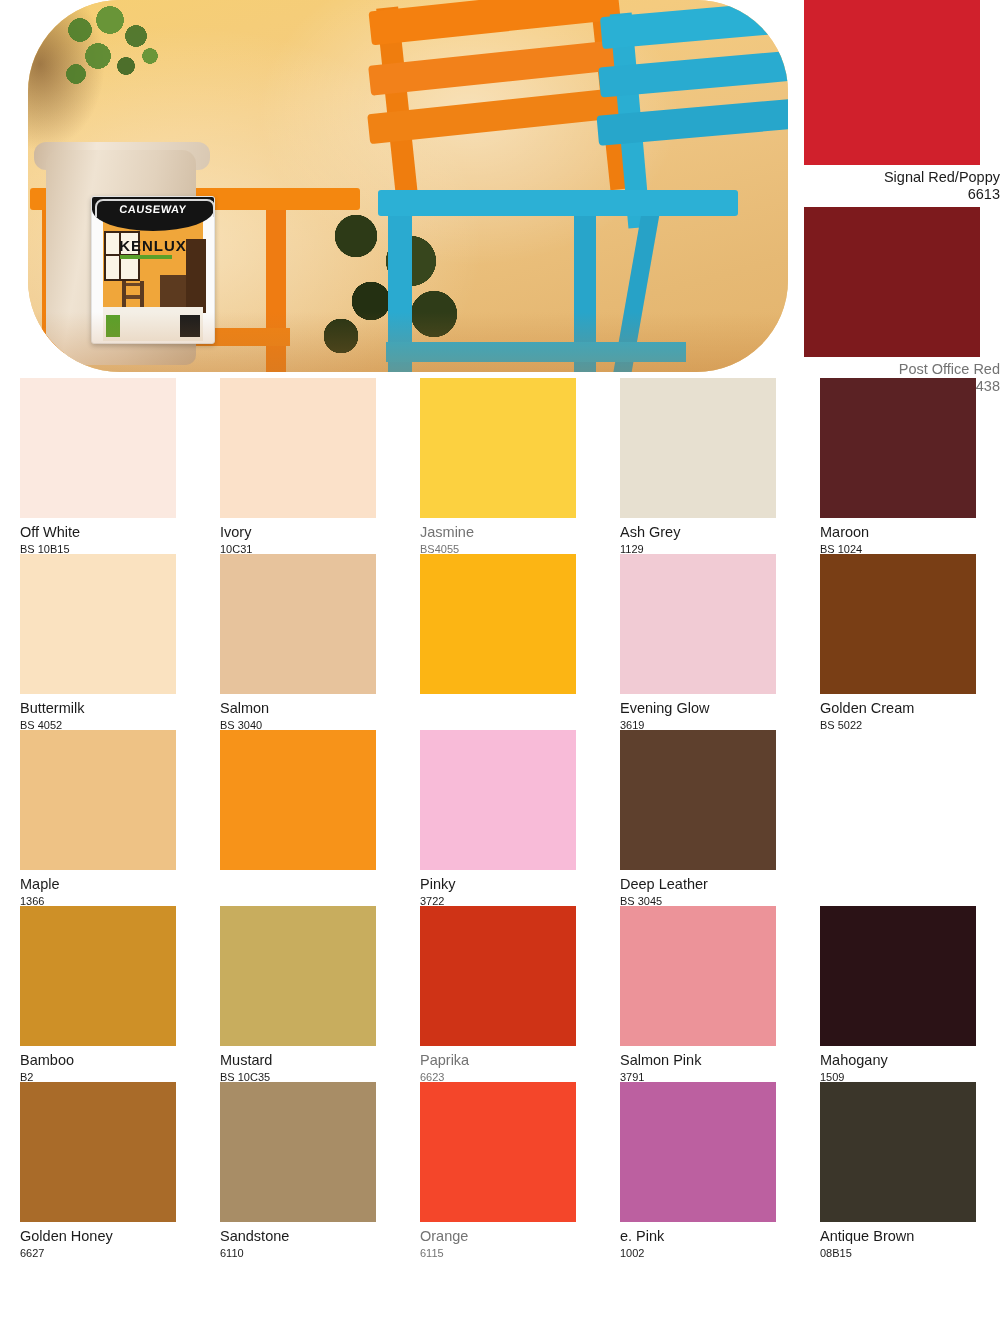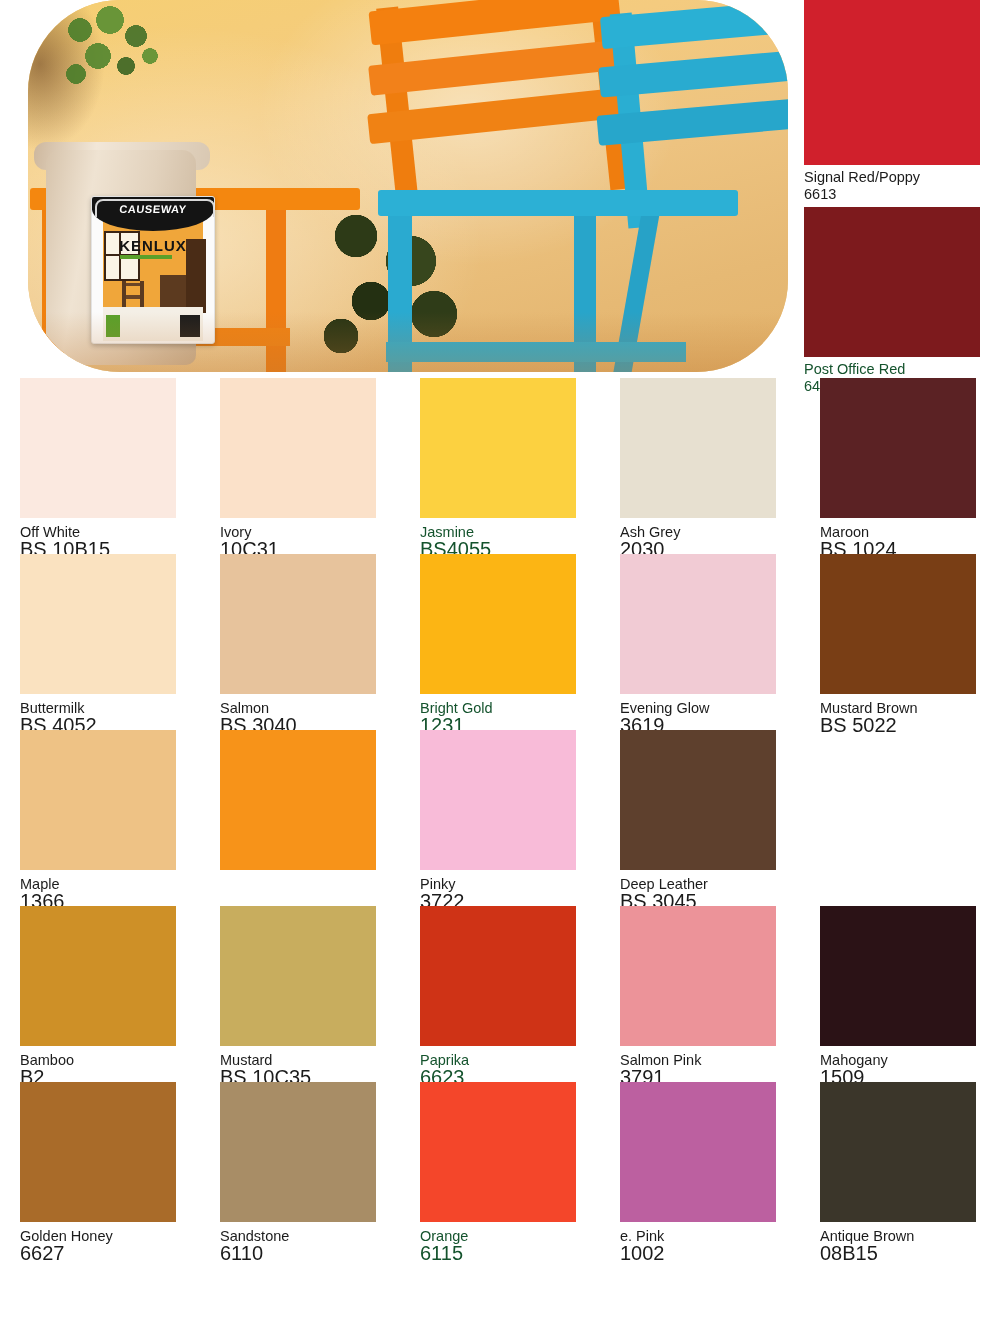--- a/index.html
+++ b/index.html
@@ -129,28 +129,28 @@
   .tin .blacktag{position:absolute;right:14px;bottom:6px;width:20px;height:22px;background:#1c1c1c;}
   .tin .handle{position:absolute;left:3px;top:2px;width:116px;height:16px;border:2px solid #d8d8d8;border-bottom:none;border-radius:8px 8px 0 0;}
 
   
   .grid{position:absolute;left:0;top:378px;width:1000px;}
   .row{display:flex;}
   .cell{width:200px;box-sizing:border-box;}
   .chip{height:140px;margin:0 24px 0 20px;}
   .labels{padding:6px 0 6px 20px;height:36px;box-sizing:border-box;}
   .nm{font-size:14.5px;line-height:17px;color:#1b1b1b;white-space:nowrap;}
-  .cd{font-size:20px;line-height:17px;color:#1b1b1b;white-space:nowrap;}
-  .hl .nm,.hl .cd{color:#14532d;}
+  .cd{font-size:11px;line-height:17px;color:#1b1b1b;white-space:nowrap;}
+  .hl .nm,.hl .cd{color:#737373;}
 
   
   .rightcol{position:absolute;left:800px;top:0;width:200px;}
   .rc-chip{width:176px;margin-left:4px;}
   .rc-lab{padding:4px 0 4px 4px;}
-  .rc-lab .nm,.rc-lab .cd{font-size:14.5px;line-height:17px;}
+  .rc-lab .nm,.rc-lab .cd{font-size:14.5px;line-height:17px;text-align:right;}
 </style>
 </head>
 <body>
 
 <div class="page">
 
   <div class="hero">
     <div class="wall"></div>
     <div class="darkcorner"></div>
     <div class="foliage"></div>
@@ -240,21 +240,21 @@
           <div class="chip" style="background: rgb(252, 209, 64);"></div>
           <div class="labels hl">
             <div class="nm">Jasmine</div>
             <div class="cd">BS4055</div>
           </div>
         </div>
         <div class="cell">
           <div class="chip" style="background: rgb(231, 224, 208);"></div>
           <div class="labels">
             <div class="nm">Ash Grey</div>
-            <div class="cd">2030</div>
+            <div class="cd">1129</div>
           </div>
         </div>
         <div class="cell">
           <div class="chip" style="background: rgb(91, 34, 36);"></div>
           <div class="labels">
             <div class="nm">Maroon</div>
             <div class="cd">BS 1024</div>
           </div>
         </div>
       </div>
@@ -268,36 +268,32 @@
         </div>
         <div class="cell">
           <div class="chip" style="background: rgb(231, 195, 156);"></div>
           <div class="labels">
             <div class="nm">Salmon</div>
             <div class="cd">BS 3040</div>
           </div>
         </div>
         <div class="cell">
           <div class="chip" style="background: rgb(252, 181, 20);"></div>
-          <div class="labels hl">
-            <div class="nm">Bright Gold</div>
-            <div class="cd">1231</div>
-          </div>
         </div>
         <div class="cell">
           <div class="chip" style="background: rgb(241, 203, 212);"></div>
           <div class="labels">
             <div class="nm">Evening Glow</div>
             <div class="cd">3619</div>
           </div>
         </div>
         <div class="cell">
           <div class="chip" style="background: rgb(121, 62, 21);"></div>
           <div class="labels">
-            <div class="nm">Mustard Brown</div>
+            <div class="nm">Golden Cream</div>
             <div class="cd">BS 5022</div>
           </div>
         </div>
       </div>
       <div class="row">
         <div class="cell">
           <div class="chip" style="background: rgb(238, 194, 133);"></div>
           <div class="labels">
             <div class="nm">Maple</div>
             <div class="cd">1366</div>

